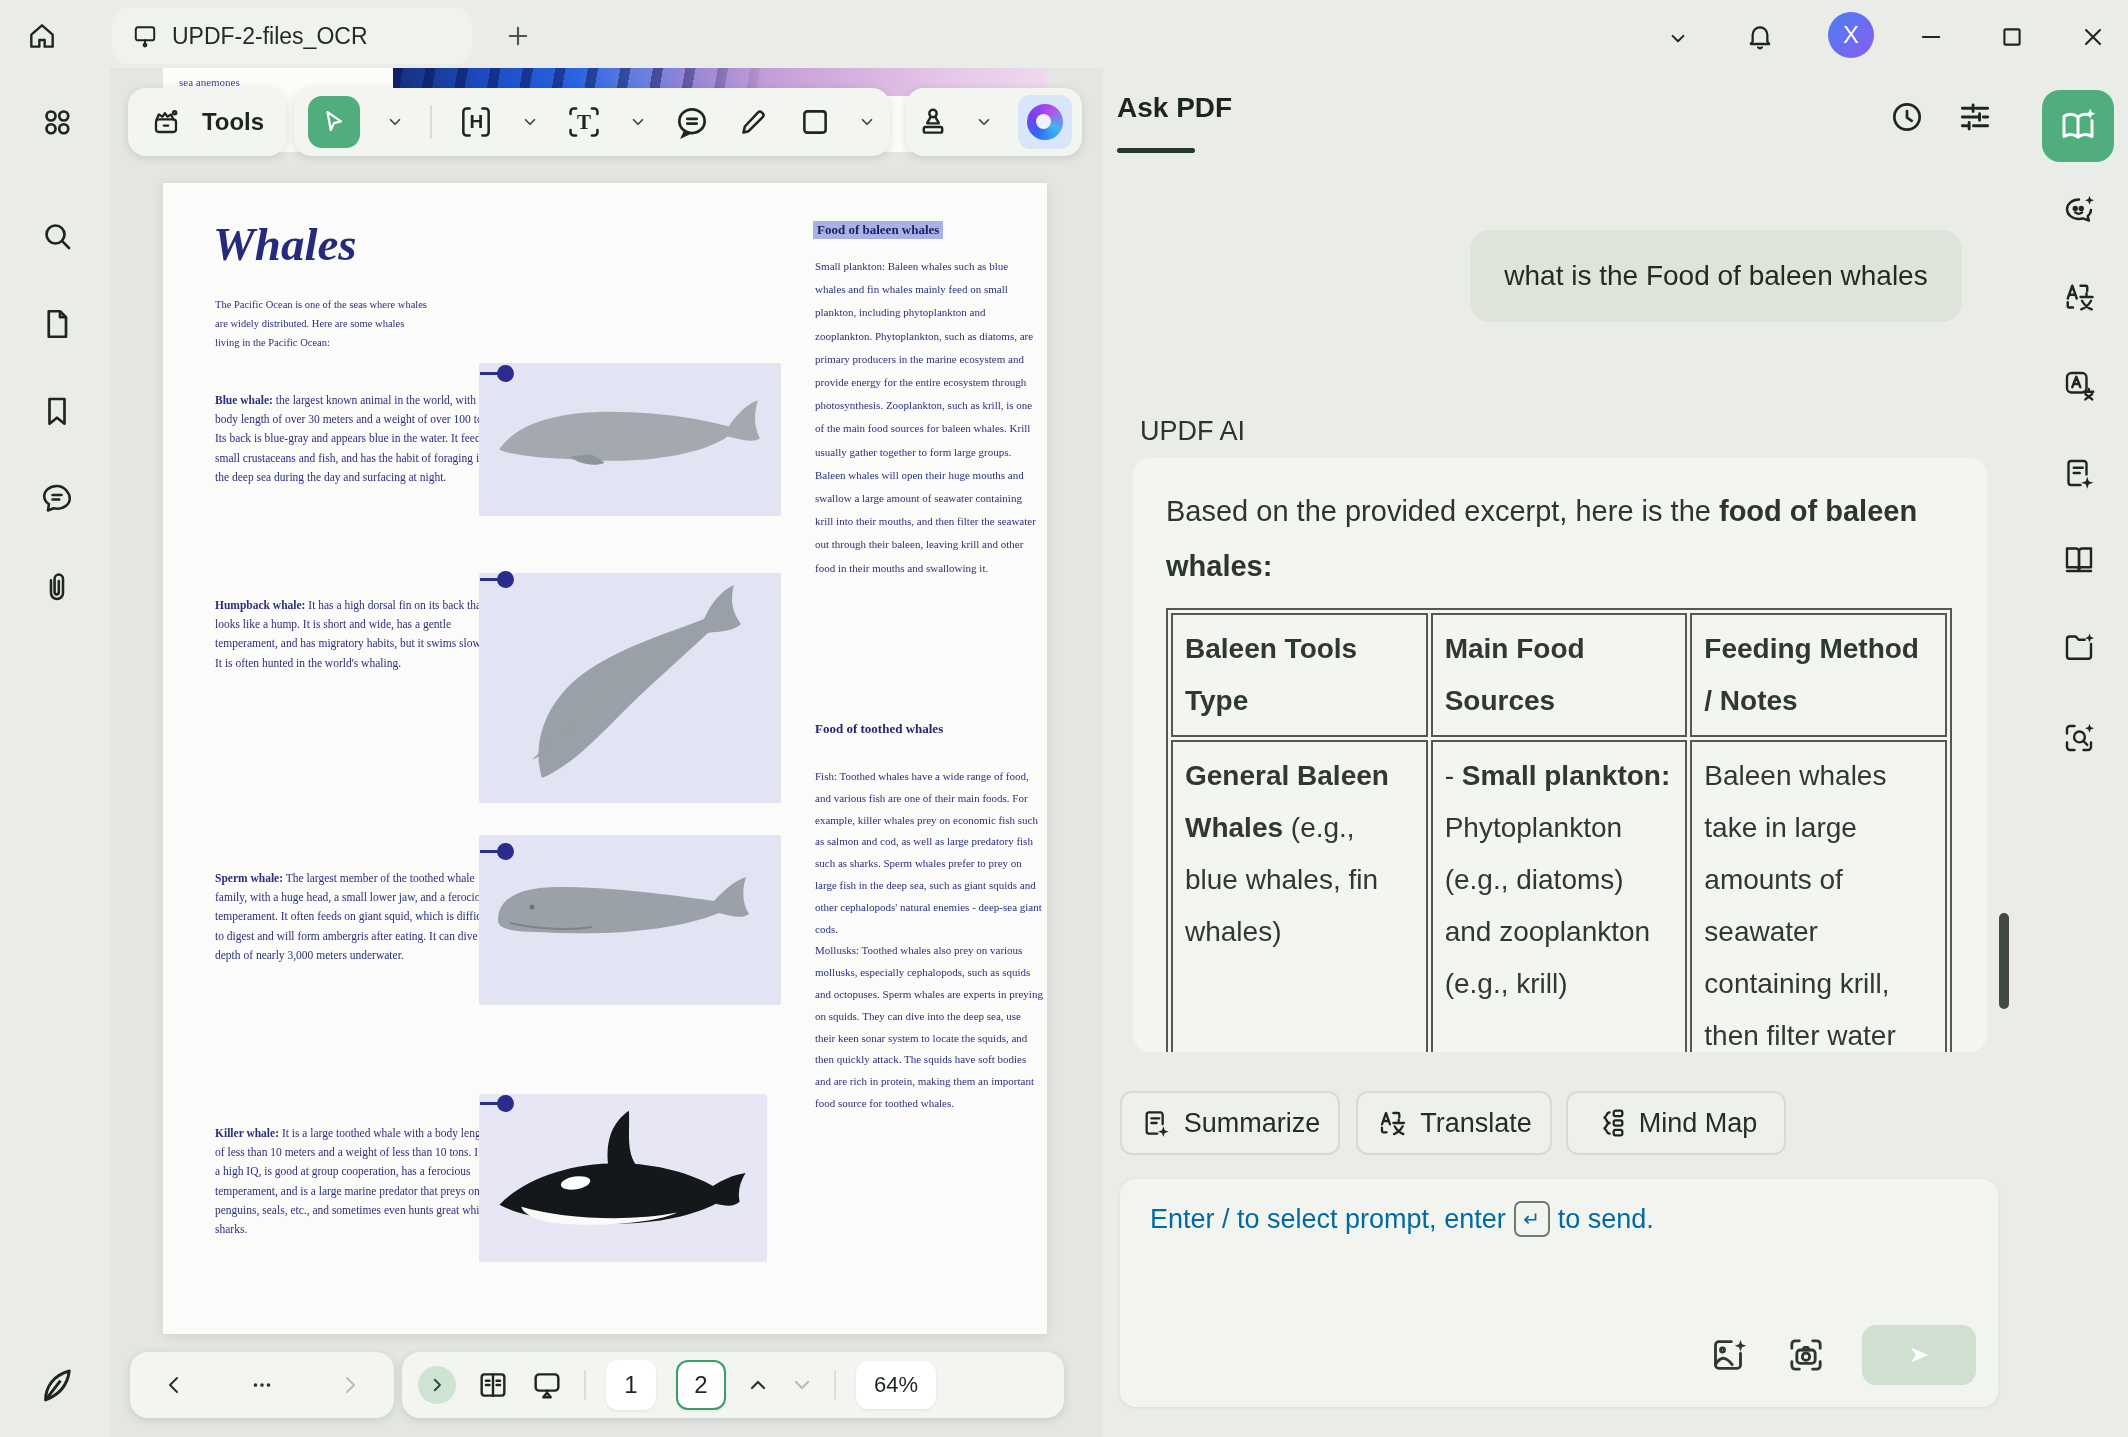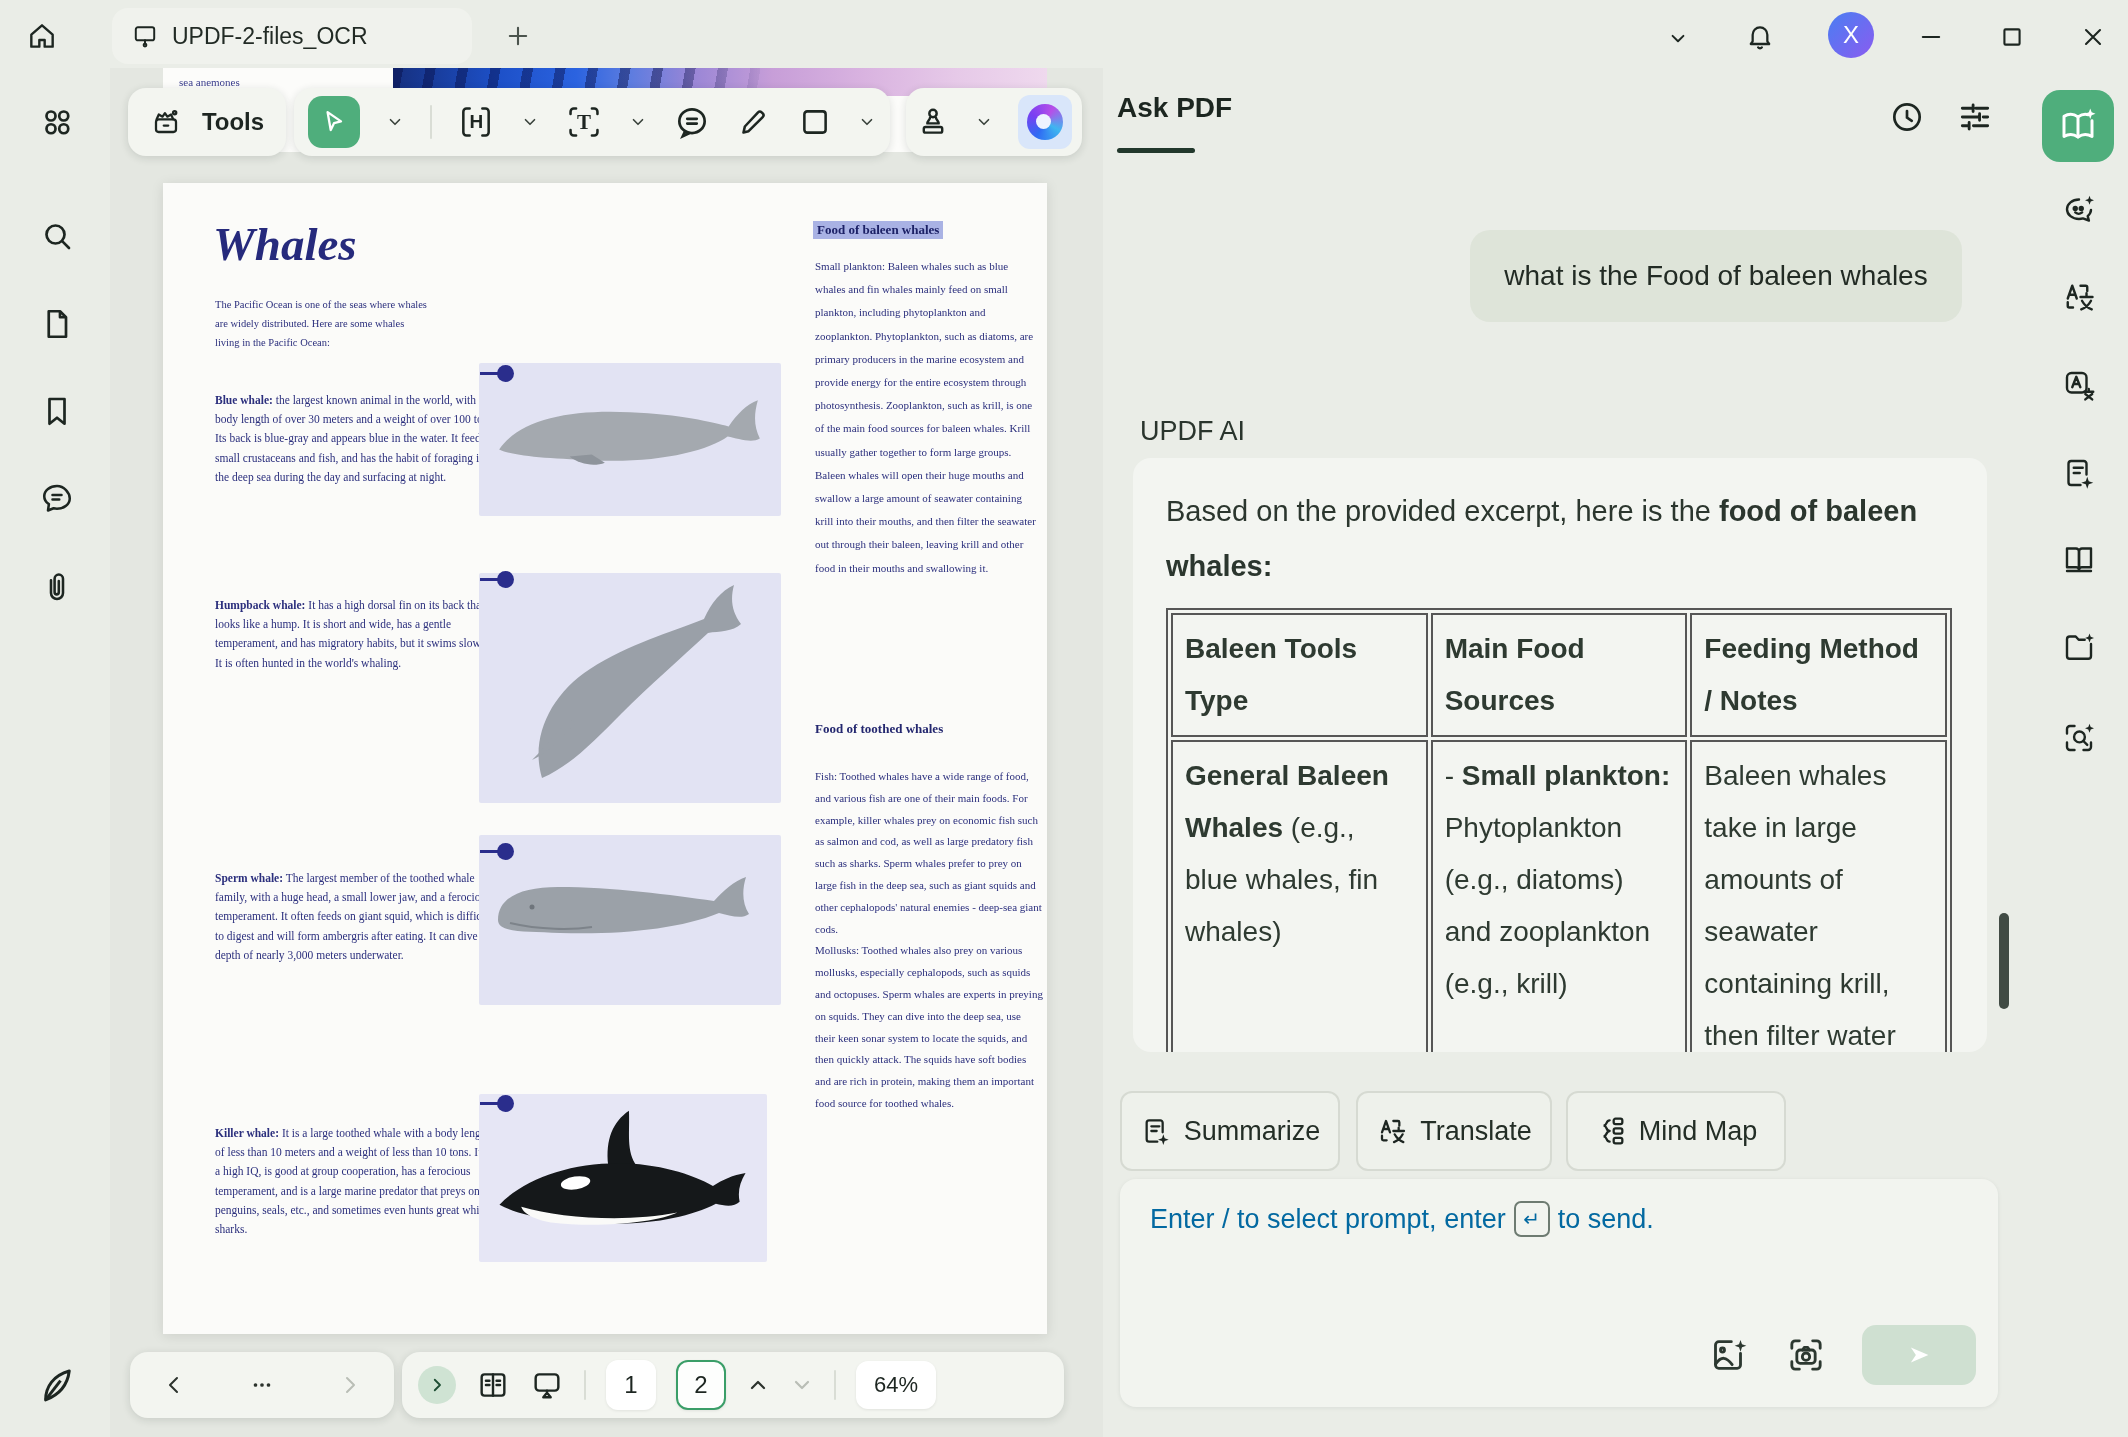--- a/index.html
+++ b/index.html
@@ -7,21 +7,21 @@
   .abs{position:absolute}
   .flex{display:flex;align-items:center}
   .card{background:#f3f5f0;border-radius:18px;box-shadow:0 2px 8px rgba(30,40,35,.14)}
   .ico{display:flex;align-items:center;justify-content:center;color:#1d2621}
   .ico svg{display:block}
   .serif{font-family:"Liberation Serif",serif}
   .navy{color:#2b2f7d}
   .divider{width:2px;height:34px;background:#d9ddd5;border-radius:1px}
   .tbtn{display:flex;align-items:center;justify-content:center}
   .pagebtn{display:flex;align-items:center;justify-content:center;background:#fff;border-radius:12px;font-size:24px;color:#1d2621;box-shadow:0 1px 3px rgba(0,0,0,.08)}
-  .chip{position:absolute;top:1091px;height:80px;display:flex;align-items:center;justify-content:center;gap:12px;background:#eef1eb;border:2px solid #d6dad2;border-radius:12px;font-size:27px;color:#232e26;box-sizing:border-box}
+  .chip{position:absolute;top:1091px;height:64px;display:flex;align-items:center;justify-content:center;gap:12px;background:#eef1eb;border:2px solid #d6dad2;border-radius:12px;font-size:27px;color:#232e26;box-sizing:border-box}
   .whalebox{position:absolute;background:#e2e3f3;border-radius:2px}
   .dot{position:absolute;width:17px;height:17px;border-radius:50%;background:#2a2d8c}
   .dotline{position:absolute;height:3px;background:#2a2d8c}
   .railico{position:absolute;left:2061px;width:36px;height:36px}
   .tb-ico{width:36px;height:36px}
   table.ai{border-collapse:separate;border-spacing:3px;border:2px solid #565656;width:786px;table-layout:fixed}
   table.ai th,table.ai td{border:2px solid #565656;vertical-align:top;padding:8px 12px;font-size:28px;line-height:52px;color:#2e3a31;text-align:left;overflow:hidden}
   table.ai th{font-weight:bold}
   .phold{font-size:27px;color:#0369a1;display:flex;align-items:center;gap:8px}
   .enterkey{display:inline-flex;align-items:center;justify-content:center;width:32px;height:32px;border:2px solid #6e7b71;border-radius:7px;font-size:20px}

